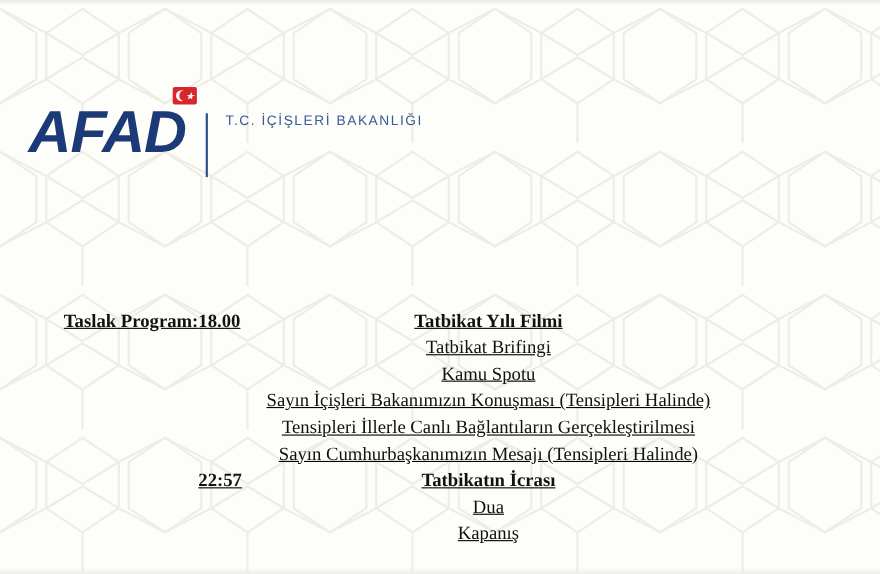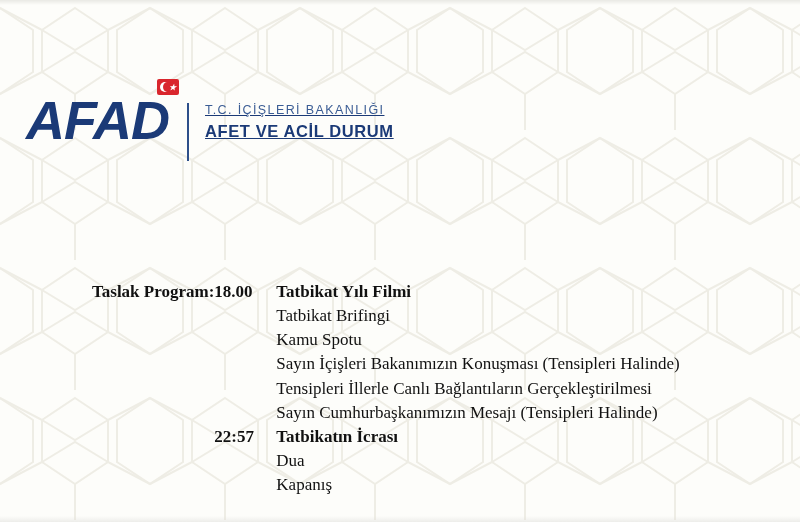--- a/index.html
+++ b/index.html
@@ -99,21 +99,20 @@
     width: 2px;
     align-self: stretch;
     background: #2d4f8a;
     margin: 8px 16px 4px 12px;
     height: 58px;
   }
   .logo-text {
     font-family: "Liberation Sans", sans-serif;
     color: #1b3a77;
     padding-top: 8px;
-    text-decoration: underline;
   }
   .logo-text .line1 {
     font-size: 12.5px;
     letter-spacing: 1.4px;
     font-weight: normal;
     color: #3a5c94;
     margin-bottom: 4px;
   }
   .logo-text .line2,
   .logo-text .line3 {
@@ -124,21 +123,22 @@
   }
   
   .program {
     position: absolute;
     left: 0;
     top: 280px;
     width: 800px;
   }
   table.program-table {
     border-collapse: collapse;
-    margin-left: 92px;
+    margin-left: 58px;
+    text-decoration: underline;
   }
   table.program-table td {
     vertical-align: top;
     padding: 0;
     font-size: 17px;
     color: #111111;
     line-height: 1.42;
   }
   td.label-cell {
     font-weight: bold;
@@ -150,20 +150,21 @@
     font-weight: bold;
     white-space: nowrap;
     width: 62px;
     padding-right: 22px;
   }
   td.items-cell {
     white-space: nowrap;
   }
   .item {
     display: block;
+    text-align: center;
   }
   .item.bold {
     font-weight: bold;
   }
 </style>
 </head>
 <body>
 
 <div class="page">
 
@@ -196,21 +197,20 @@
       <span>AFAD</span>
       <span class="afad-flag">
         <span class="crescent"></span>
         <span class="crescent-cut"></span>
         <span class="star">★</span>
       </span>
     </div>
     <div class="logo-divider"></div>
     <div class="logo-text">
       <div class="line1">T.C. İÇİŞLERİ  BAKANLIĞI</div>
-      <div class="line2">AFET VE ACİL DURUM</div>
     </div>
   </div>
 
   <div class="program">
     <table class="program-table">
       <tbody>
         <tr>
           <td class="label-cell" rowspan="2">Taslak Program:</td>
           <td class="time-cell">18.00</td>
           <td class="items-cell">

